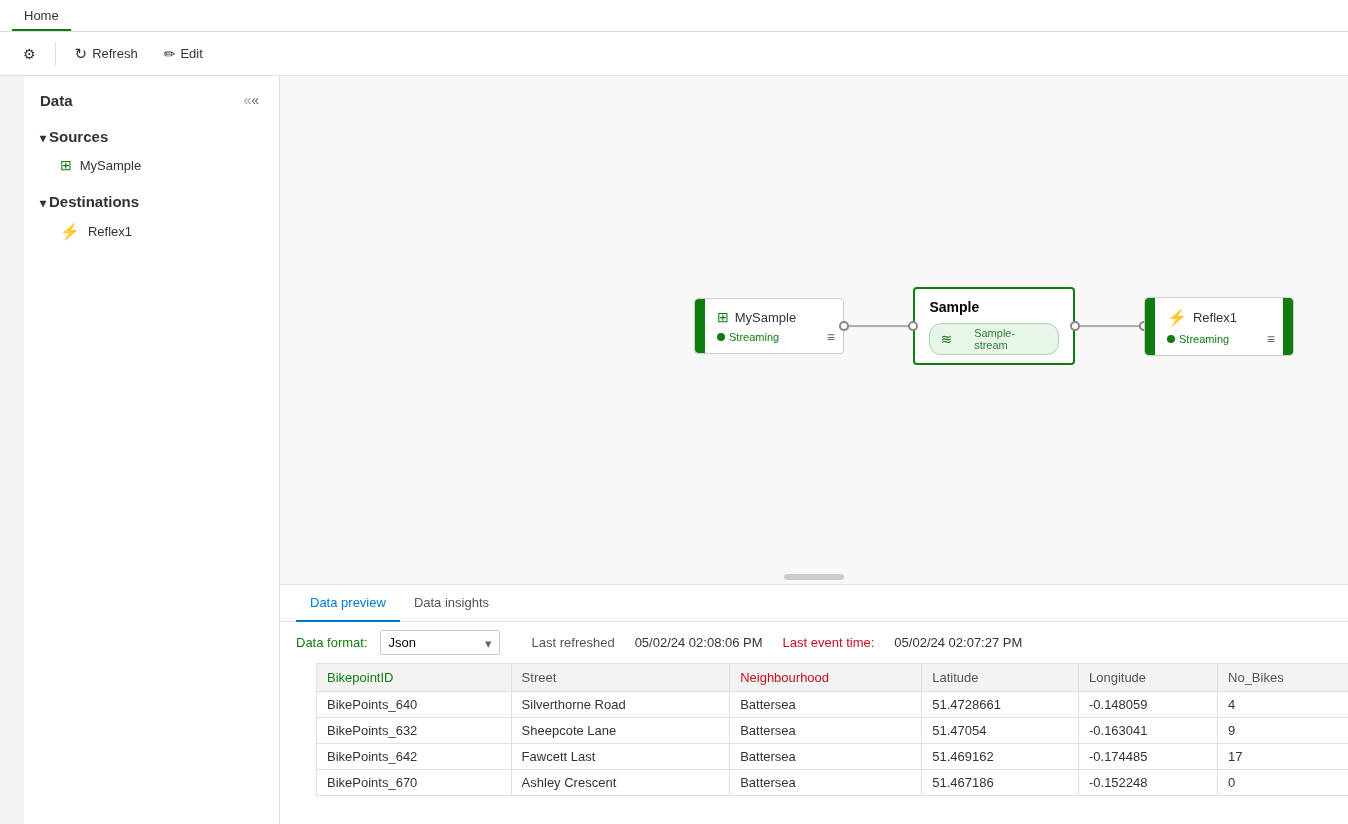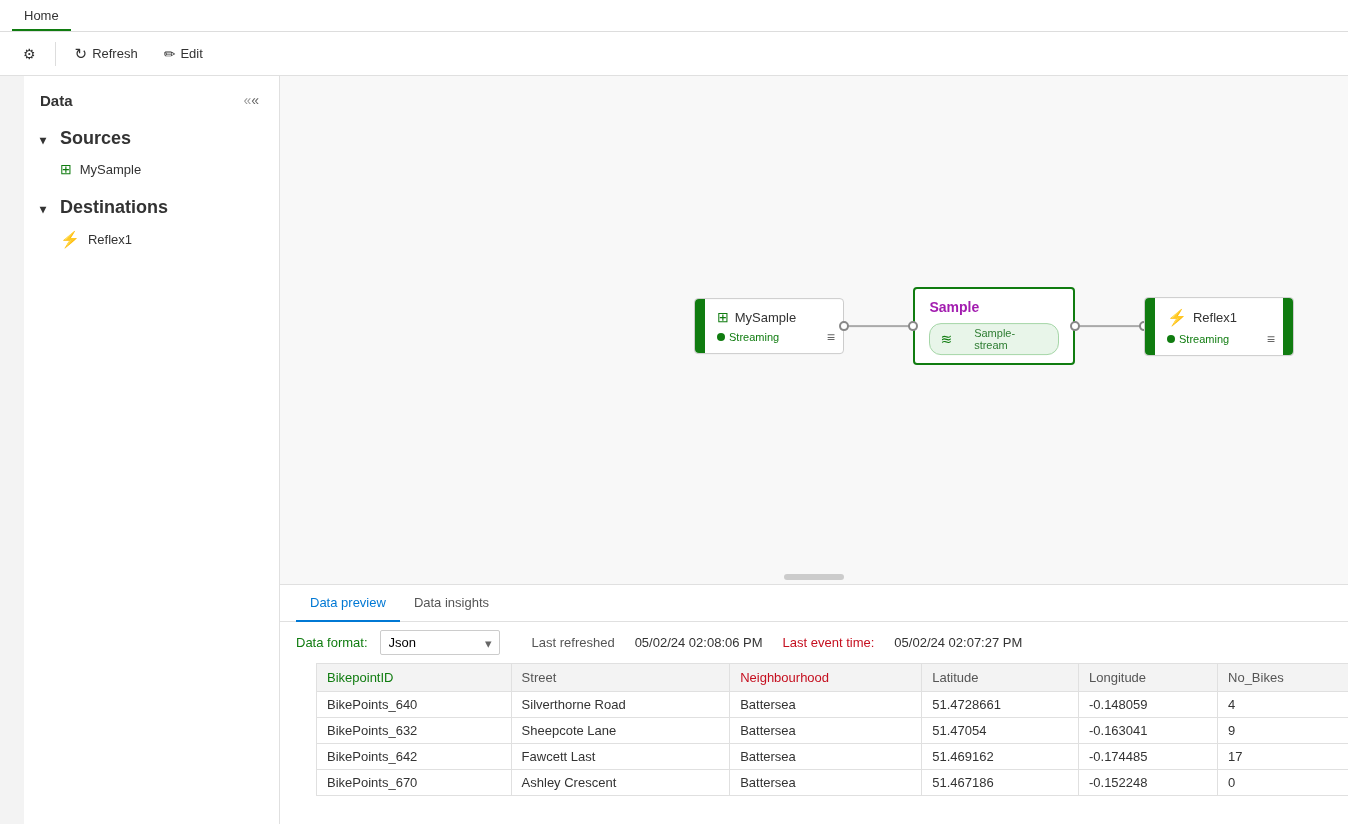--- a/index.html
+++ b/index.html
@@ -85,23 +85,23 @@
       color: #666;
       font-size: 14px;
       padding: 2px 4px;
     }
     .sidebar-section {
       padding: 4px 0;
     }
     .sidebar-section-header {
       display: flex;
       align-items: center;
-      gap: 14px;
+      gap: 3px;
       padding: 6px 16px;
-      font-size: 18px;
+      font-size: 15px;
       font-weight: 600;
       color: #333;
       cursor: pointer;
       user-select: none;
     }
     .sidebar-item {
       display: flex;
       align-items: center;
       gap: 8px;
       padding: 6px 16px 6px 36px;
@@ -191,21 +191,21 @@
     .sample-node {
       border: 2px solid #107c10;
       border-radius: 4px;
       background: #fff;
       min-width: 160px;
       padding: 10px 14px 8px;
     }
     .sample-node-title {
       font-size: 14px;
       font-weight: 600;
-      color: #a21caf;
+      color: #000000;
       margin-bottom: 8px;
     }
     .sample-stream-pill {
       background: #e8f5e9;
       border: 1px solid #a5d6a7;
       border-radius: 12px;
       padding: 3px 10px;
       font-size: 11px;
       color: #2e7d32;
       display: flex;

